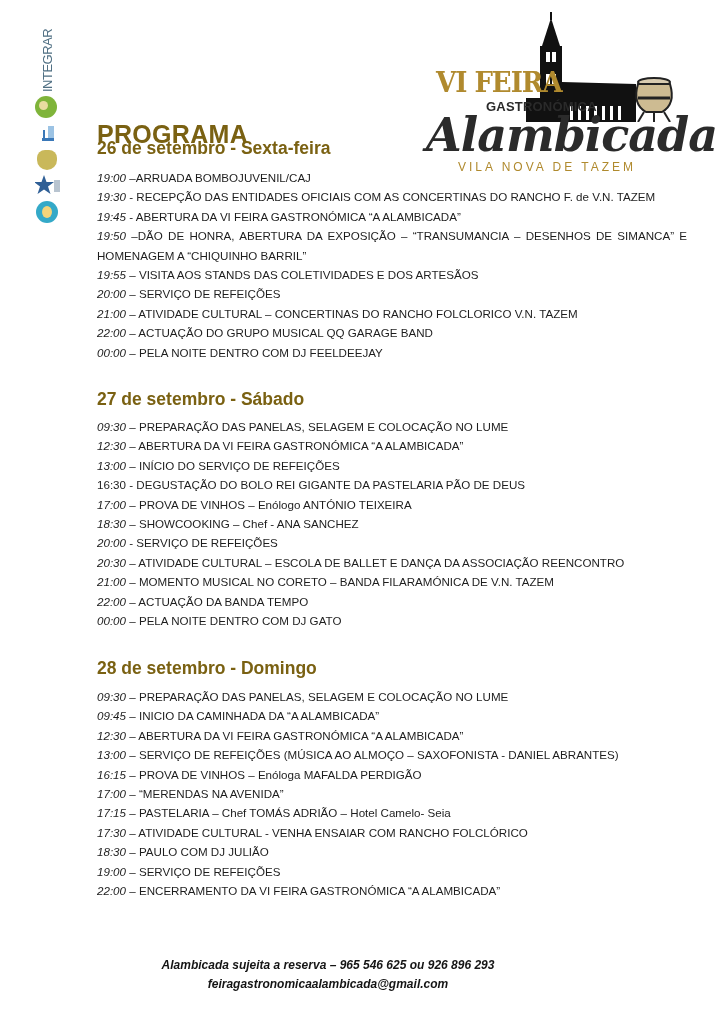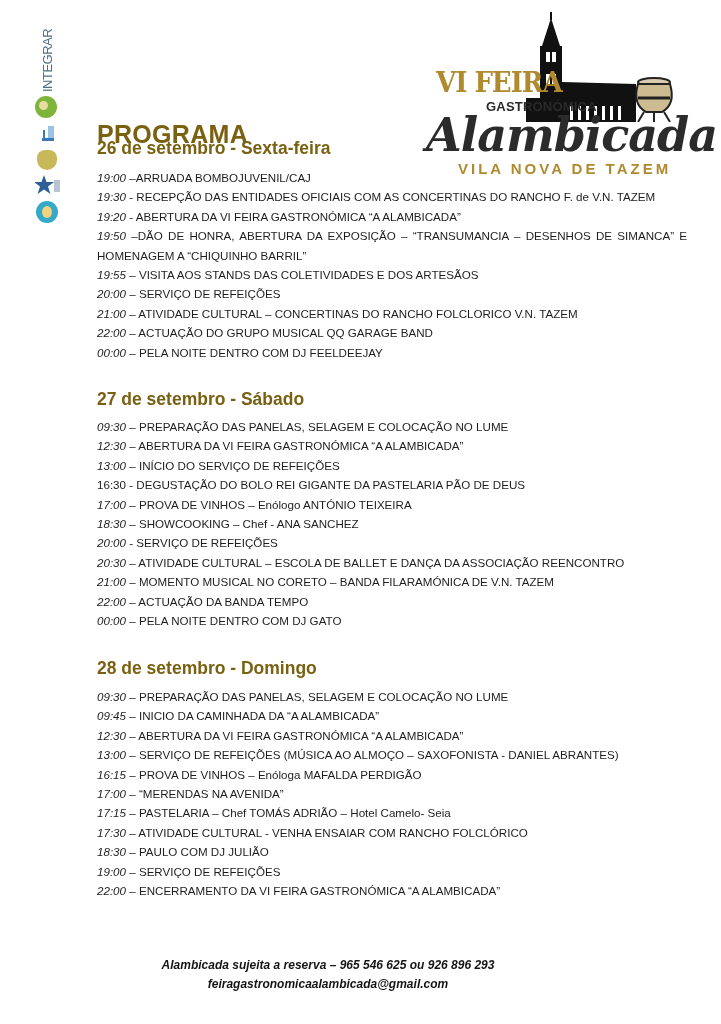--- a/index.html
+++ b/index.html
@@ -20,21 +20,21 @@
   .l5 { left: 6px; top: 169px; width: 22px; height: 22px; background: #34a9c8; }
   .l5::after { content: ""; position: absolute; left: 6px; top: 5px; width: 10px; height: 12px; border-radius: 50%; background: #f4d47a; }
 
   .brand { position: absolute; left: 408px; top: 4px; width: 290px; height: 186px; }
   .brand .church { position: absolute; left: 78px; top: 8px; width: 200px; height: 110px; }
   .brand .vifeira { position: absolute; left: 28px; top: 64px; font-family: "DejaVu Serif", serif; font-weight: bold;
       font-size: 26px; color: #b08a2e; letter-spacing: -1px; transform: scaleY(1.05); }
   .brand .gastro { position: absolute; left: 34px; top: 95px; font-size: 13px; font-weight: bold; color: #2a2a2a; letter-spacing: 0.2px; margin-left: 44px; }
   .brand .alambicada { position: absolute; left: 18px; top: 104px; font-family: "DejaVu Serif", serif; font-style: italic; font-weight: bold;
       font-size: 46px; color: #2b2b2b; letter-spacing: -1px; }
-  .brand .vila { position: absolute; left: 50px; top: 156px; font-size: 15px; font-weight: bold; color: #b08a2e; letter-spacing: 3px; }
+  .brand .vila { position: absolute; left: 50px; top: 156px; font-size: 12px; font-weight: normal; color: #b08a2e; letter-spacing: 3px; }
 
   .title { position: absolute; left: 97px; top: 96px; font-size: 25px; font-weight: bold; color: #7a6112; letter-spacing: 0.3px; margin-top: 24px; }
   .day-heading { position: absolute; left: 97px; font-size: 17.5px; font-weight: bold; color: #7a6112; }
 
   .events { position: absolute; left: 97px; width: 590px; font-size: 11.6px; line-height: 19.4px; color: #1d1d1d; }
   .event { margin: 0; white-space: normal; text-align: justify; }
   .event .time { font-style: italic; }
   .event .time.upright { font-style: normal; }
 
   .footer { position: absolute; left: 0; width: 656px; top: 956px; text-align: center; font-size: 12px;
@@ -97,21 +97,21 @@
   <div class="alambicada">Alambicada</div>
   <div class="vila">VILA NOVA DE TAZEM</div>
 </div>
 
 <div class="title">PROGRAMA</div>
 
 <div class="day-heading" style="top:138px">26 de setembro - Sexta-feira</div>
 <div class="events" style="top:168px">
     <p class="event"><span class="time">19:00</span><span style="white-space: pre;"> –</span><span>ARRUADA BOMBOJUVENIL/CAJ</span></p>
     <p class="event"><span class="time">19:30</span><span style="white-space: pre;"> - </span><span>RECEPÇÃO DAS ENTIDADES OFICIAIS COM AS CONCERTINAS DO RANCHO F. de V.N. TAZEM</span></p>
-    <p class="event"><span class="time">19:20</span><span style="white-space: pre;"> - </span><span>ABERTURA DA VI FEIRA GASTRONÓMICA “A ALAMBICADA”</span></p>
+    <p class="event"><span class="time">19:45</span><span style="white-space: pre;"> - </span><span>ABERTURA DA VI FEIRA GASTRONÓMICA “A ALAMBICADA”</span></p>
     <p class="event"><span class="time">19:50</span><span style="white-space: pre;"> –</span><span>DÃO DE HONRA, ABERTURA DA EXPOSIÇÃO – “TRANSUMANCIA – DESENHOS DE SIMANCA” E HOMENAGEM A “CHIQUINHO BARRIL”</span></p>
     <p class="event"><span class="time">19:55</span><span style="white-space: pre;"> – </span><span>VISITA AOS STANDS DAS COLETIVIDADES E DOS ARTESÃOS</span></p>
     <p class="event"><span class="time">20:00</span><span style="white-space: pre;"> – </span><span>SERVIÇO DE REFEIÇÕES</span></p>
     <p class="event"><span class="time">21:00</span><span style="white-space: pre;"> – </span><span>ATIVIDADE CULTURAL – CONCERTINAS DO RANCHO FOLCLORICO V.N. TAZEM</span></p>
     <p class="event"><span class="time">22:00</span><span style="white-space: pre;"> – </span><span>ACTUAÇÃO DO GRUPO MUSICAL QQ GARAGE BAND</span></p>
     <p class="event"><span class="time">00:00</span><span style="white-space: pre;"> – </span><span>PELA NOITE DENTRO COM DJ FEELDEEJAY</span></p>
   </div>
 
 <div class="day-heading" style="top:389px">27 de setembro - Sábado</div>
 <div class="events" style="top:417px">

